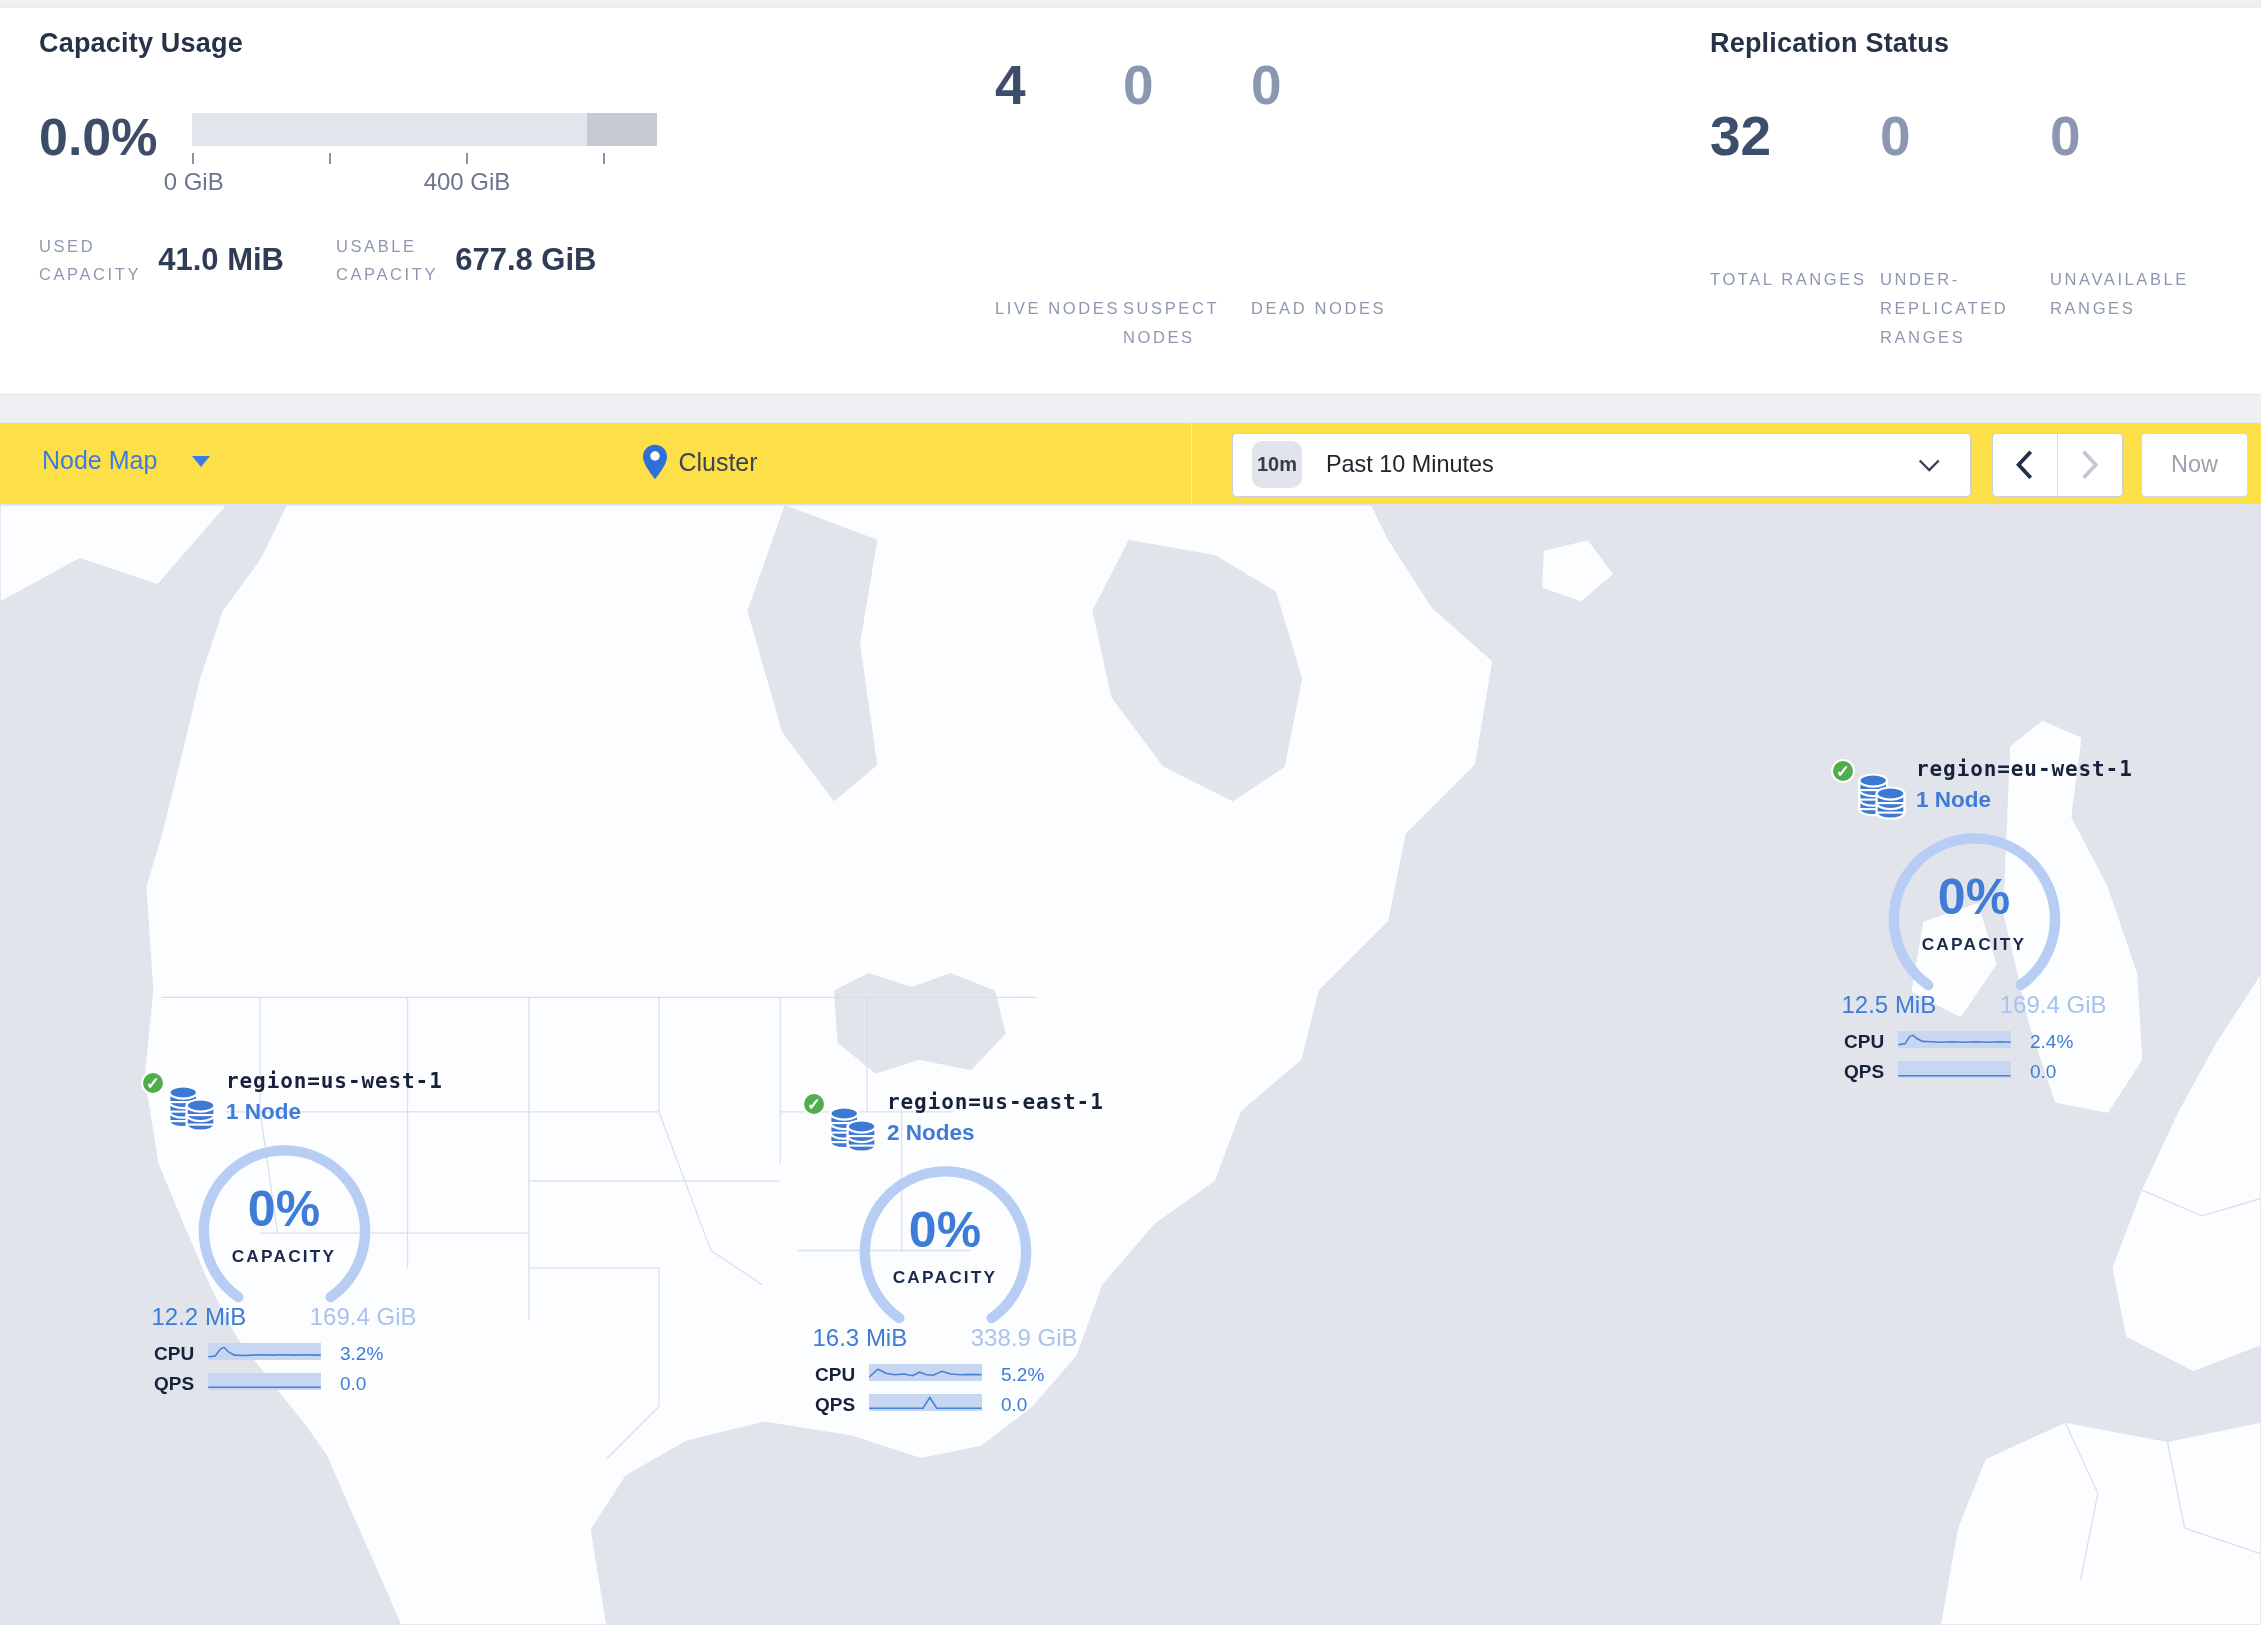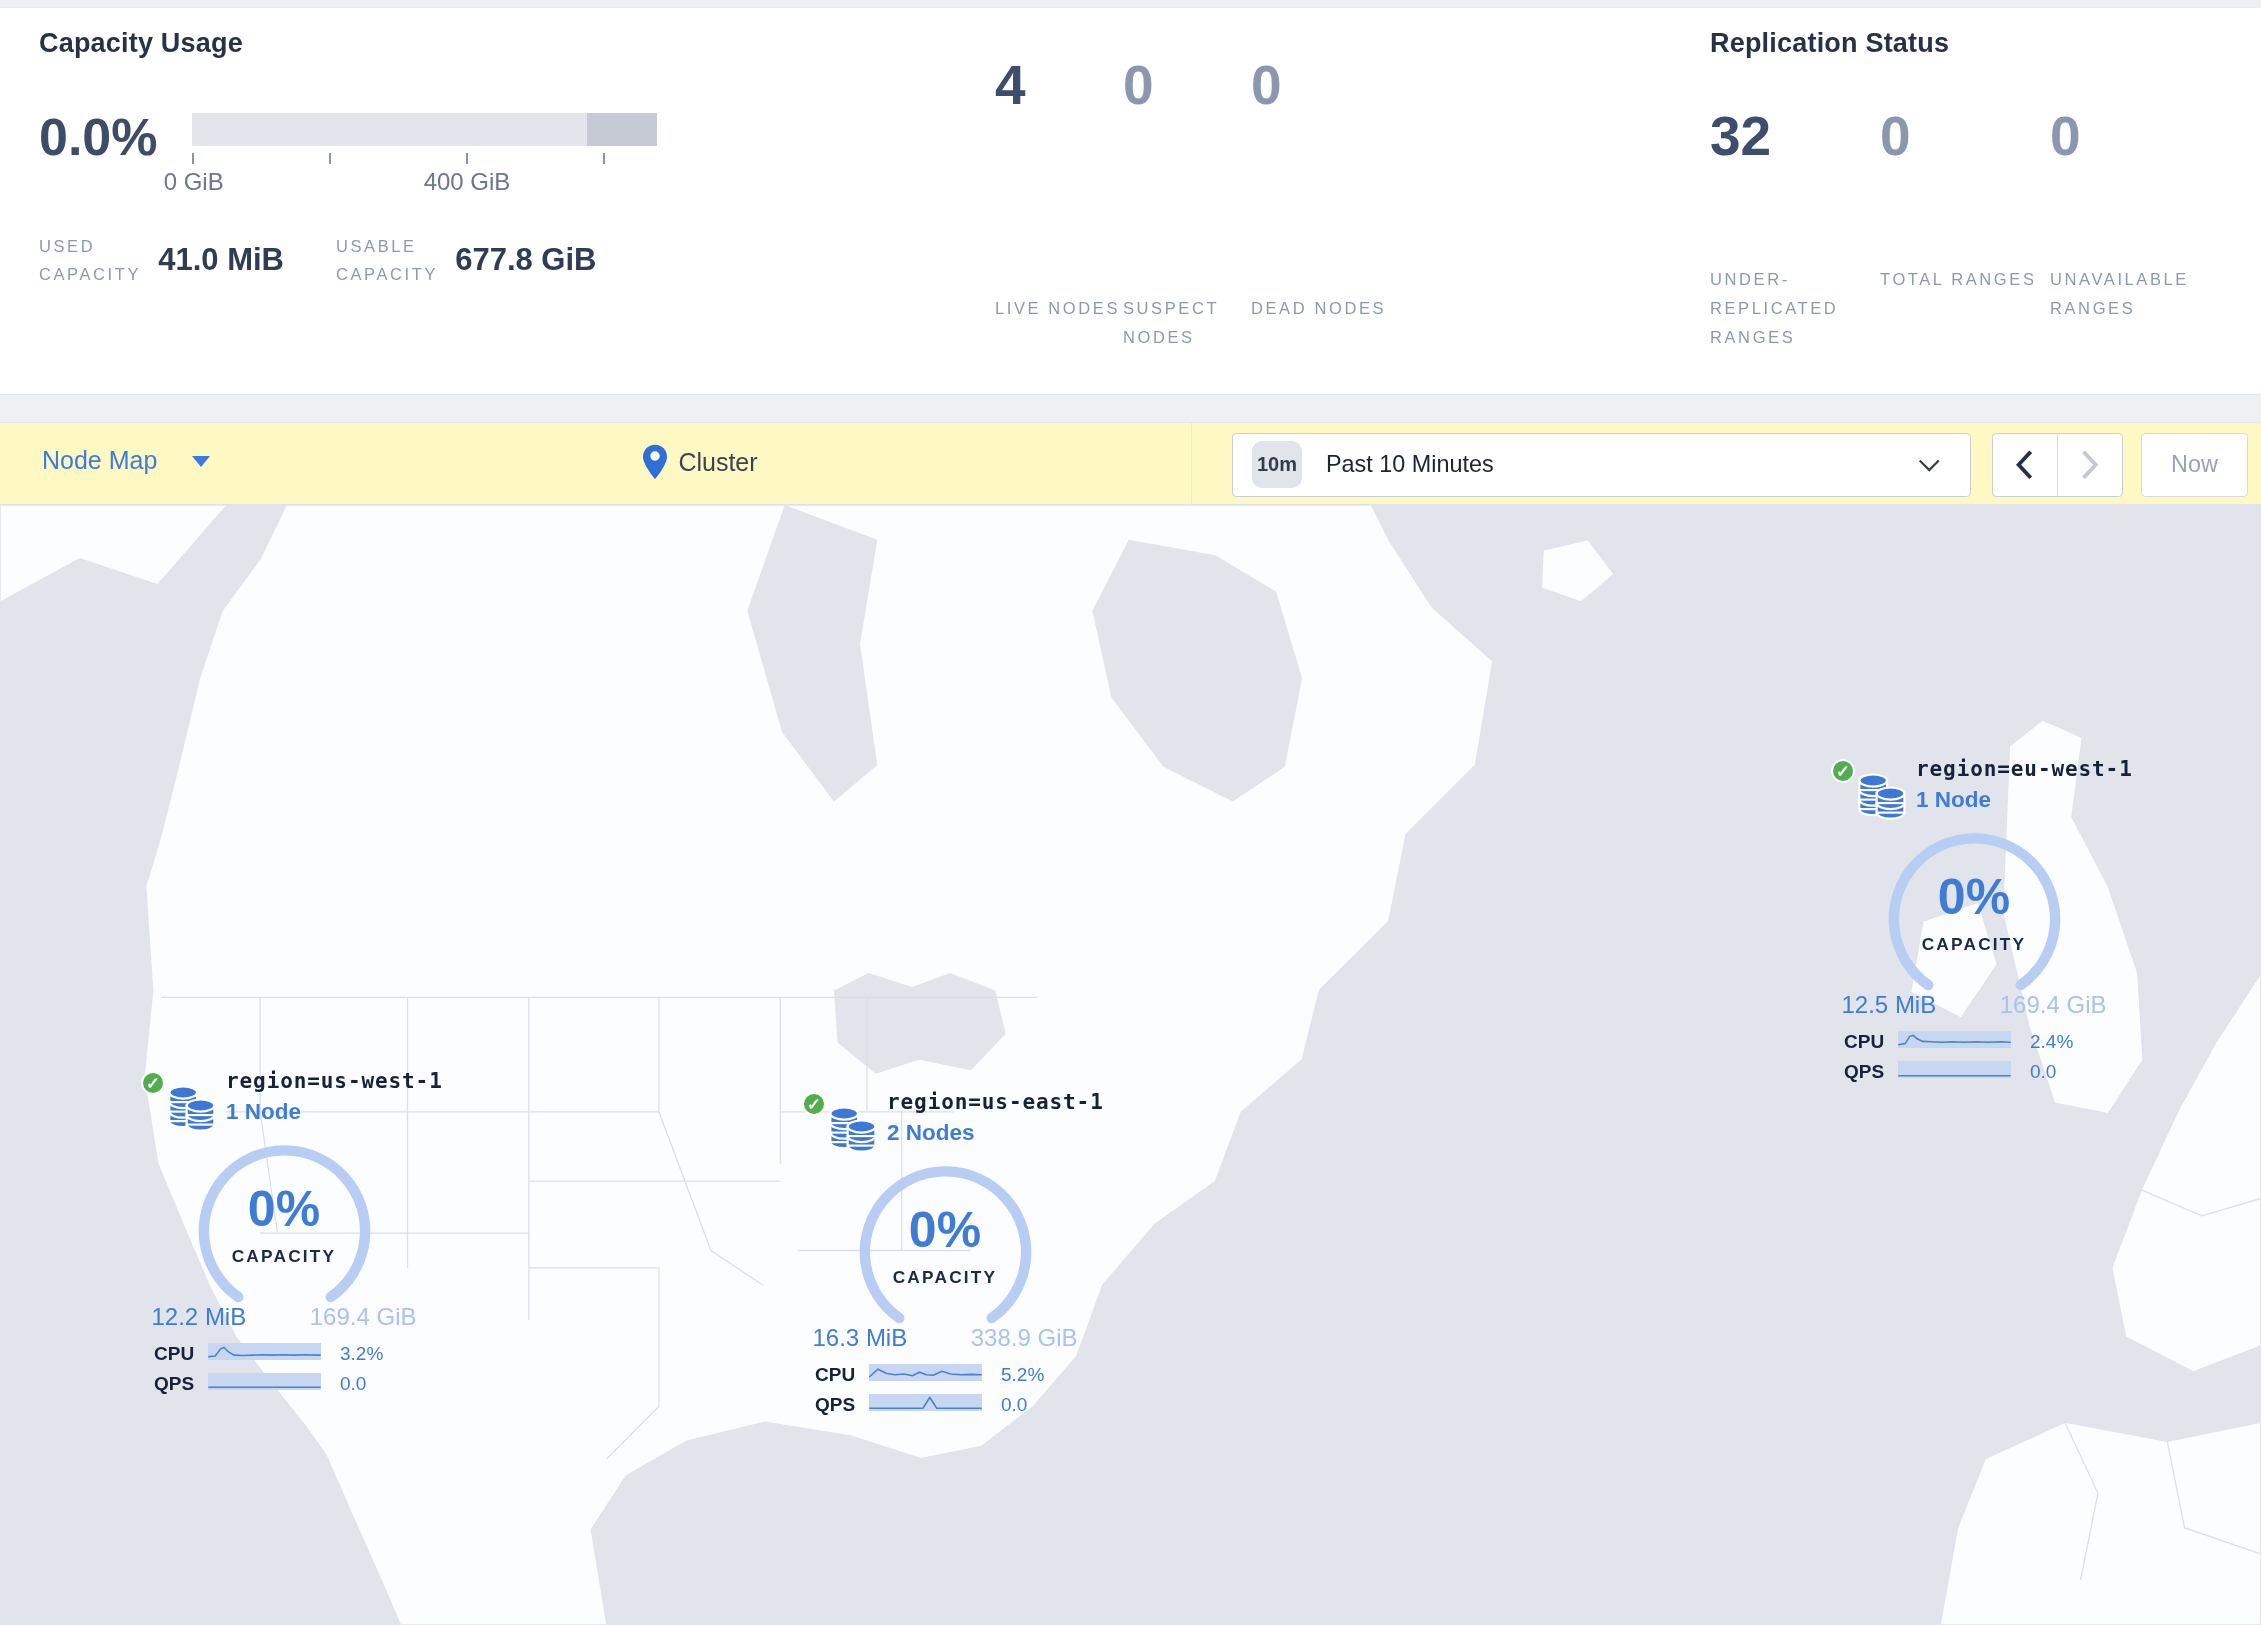--- a/index.html
+++ b/index.html
@@ -31,21 +31,21 @@
   .num-row { display:flex; margin-top:50px; }
   .big-num { font-size:55px; font-weight:bold; line-height:1; }
   .num-col { width:128px; }
   .num-col-wide { width:170px; }
   .num-strong { color:#3d4e6c; }
   .num-zero { color:#8b97b1; }
   .label-row { display:flex; position:absolute; bottom:42px; left:0; }
   .stat-label { font-size:16.5px; letter-spacing:2.6px; color:#8d98b0; line-height:1.75; }
 
   
-  .toolbar { position:absolute; top:422px; left:0; width:2261px; height:83px; background:#fef9c3;
+  .toolbar { position:absolute; top:422px; left:0; width:2261px; height:83px; background:#fde047;
     border-top:0.9px solid #e4e7ee; border-bottom:0.9px solid #dfe2ea; }
   .view-select { position:absolute; left:42px; top:22.5px; display:flex; align-items:center;
     cursor:pointer; }
   .view-select-label { font-size:25px; color:#3b7ce2; }
   .caret-down { width:0; height:0; border-left:9.5px solid transparent; border-right:9.5px solid transparent;
     border-top:11.3px solid #3b7ce2; margin-left:35px; margin-top:3.5px; }
   .breadcrumb { position:absolute; left:642px; top:21px; display:flex; align-items:center; }
   .crumb-label { font-size:25px; color:#3c4354; margin-left:10.4px; }
   .toolbar-divider { position:absolute; left:1191px; top:0; width:0.9px; height:83px; background:#e4e7ee; }
   .time-select { position:absolute; left:1232px; top:9.5px; width:739px; height:64px;
@@ -133,22 +133,22 @@
   </div>
 
   <div class="stat-section sec-repl">
     <div class="sec-title">Replication Status</div>
     <div class="num-row">
       <div class="num-col-wide big-num num-strong">32</div>
       <div class="num-col-wide big-num num-zero">0</div>
       <div class="num-col-wide big-num num-zero">0</div>
     </div>
     <div class="label-row">
+      <div class="stat-label" style="width:170px;">TOTAL RANGES</div>
       <div class="stat-label" style="width:170px;">UNDER-REPLICATED RANGES</div>
-      <div class="stat-label" style="width:170px;">TOTAL RANGES</div>
       <div class="stat-label" style="width:165px;">UNAVAILABLE RANGES</div>
     </div>
   </div>
 </div>
 
 <div class="toolbar">
   <div class="view-select">
     <span class="view-select-label">Node Map</span>
     <span class="caret-down"></span>
   </div>

